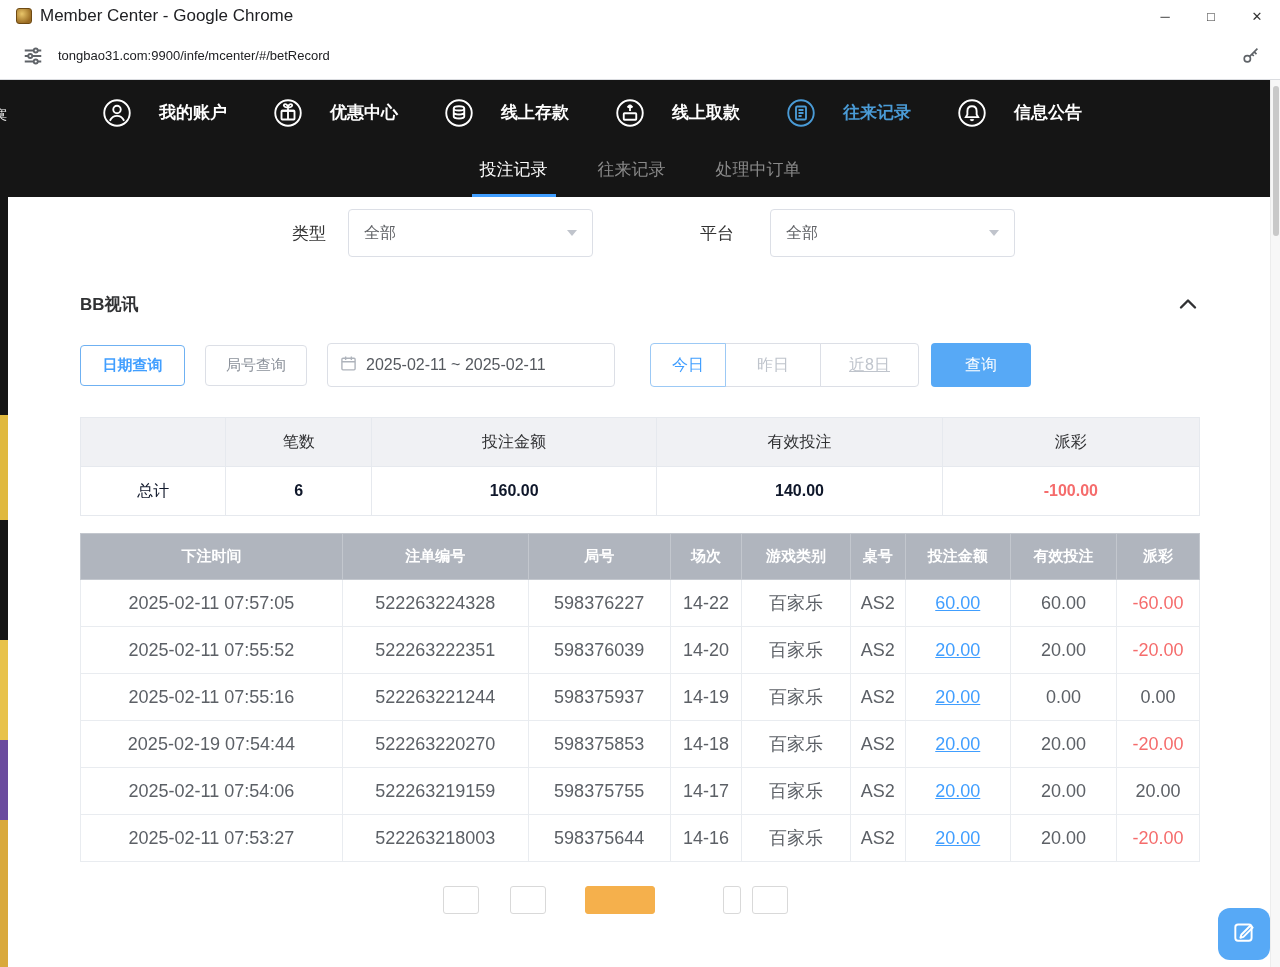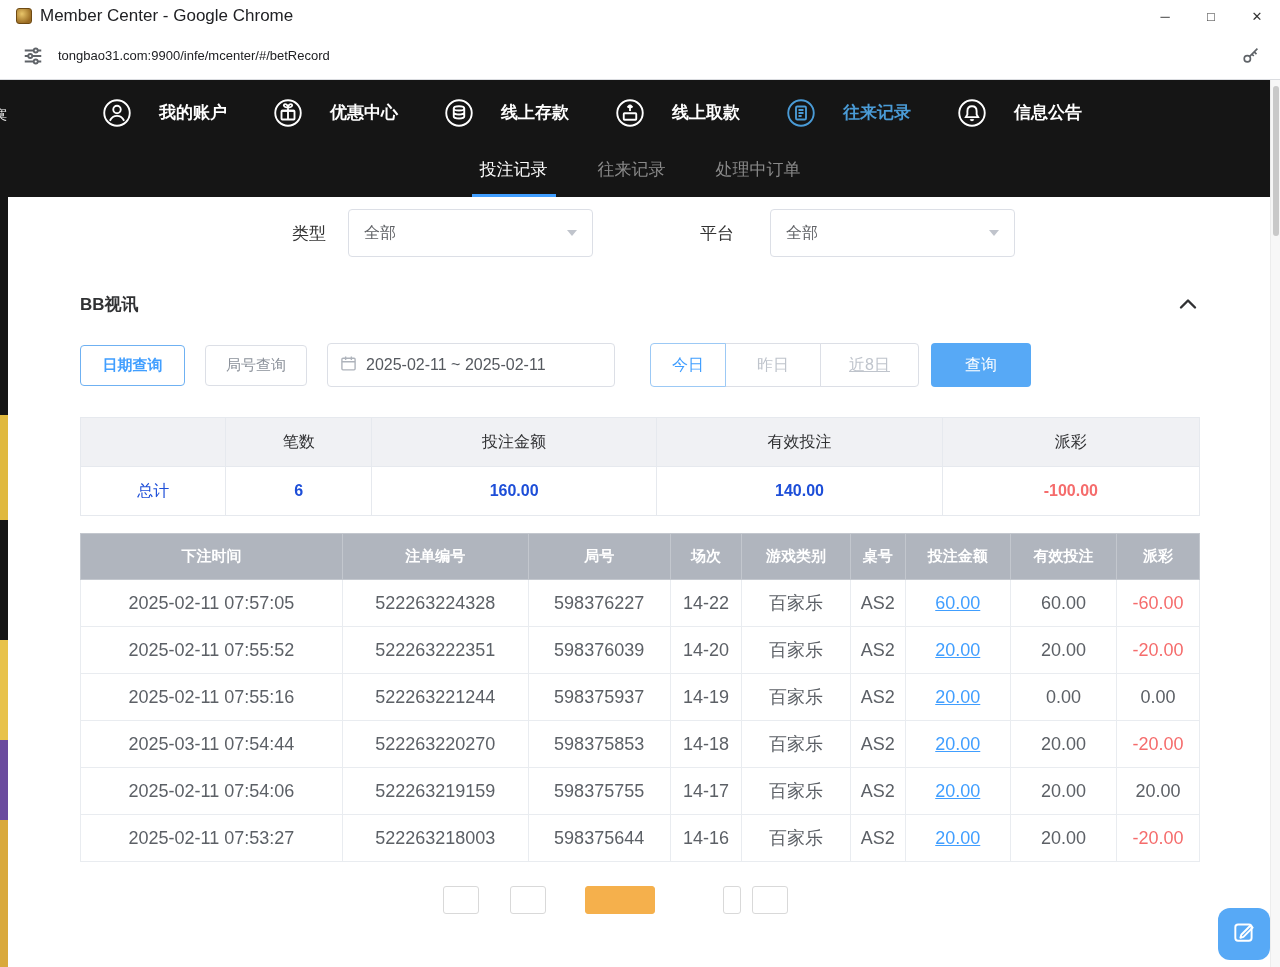--- a/index.html
+++ b/index.html
@@ -66,21 +66,21 @@
   .btn-group .gbtn:last-child { border-radius:0 4px 4px 0;text-decoration:underline; }
   .gbtn.today { width:76px; color:var(--accent-blue,#409eff); border-color:#9cc9f5; z-index:2; }
   .gbtn.yday { width:96px; color:#bfc4cc; }
   .gbtn.d8 { width:99px; color:#bfc4cc; }
   .btn-search { width:100px; height:44px; margin-left:12px; background:var(--search-blue,#57a9f6); color:#fff; font-size:16px; border:none; }
 
   
   .sum-table { width:100%; border-collapse:collapse; margin-top:30px; table-layout:fixed; }
   .sum-table th, .sum-table td { border:1px solid #e6e9ee; height:49px; text-align:center; font-size:16px; }
   .sum-table th { background:#f0f1f4; color:#303133; font-weight:500; }
-  .sum-table td { color:#1d4ed8; font-weight:600; }
+  .sum-table td { color:#0f172a; font-weight:600; }
   .sum-table td.rowlabel { font-weight:400; }
 
   
   .bet-table { width:100%; border-collapse:collapse; margin-top:17px; table-layout:fixed; }
   .bet-table th { background:var(--header-gray,#b0b5be); color:#fff; height:46px; font-size:15px; font-weight:600; border:1px solid #c3c7ce; }
   .bet-table td { height:47px; border:1px solid #e9ecf0; text-align:center; font-size:18px; color:#5c6066; background:#fff; }
   td.link { color:var(--accent-blue,#409eff); text-decoration:underline; cursor:pointer; }
   .neg { color:var(--danger-red,#f56c6c) !important; }
 
   
@@ -340,21 +340,21 @@
         <td>522263221244</td>
         <td>598375937</td>
         <td>14-19</td>
         <td>百家乐</td>
         <td>AS2</td>
         <td class="link">20.00</td>
         <td>0.00</td>
         <td>0.00</td>
       </tr>
       <tr>
-        <td>2025-03-11 07:54:44</td>
+        <td>2025-02-19 07:54:44</td>
         <td>522263220270</td>
         <td>598375853</td>
         <td>14-18</td>
         <td>百家乐</td>
         <td>AS2</td>
         <td class="link">20.00</td>
         <td>20.00</td>
         <td class="neg">-20.00</td>
       </tr>
       <tr>

